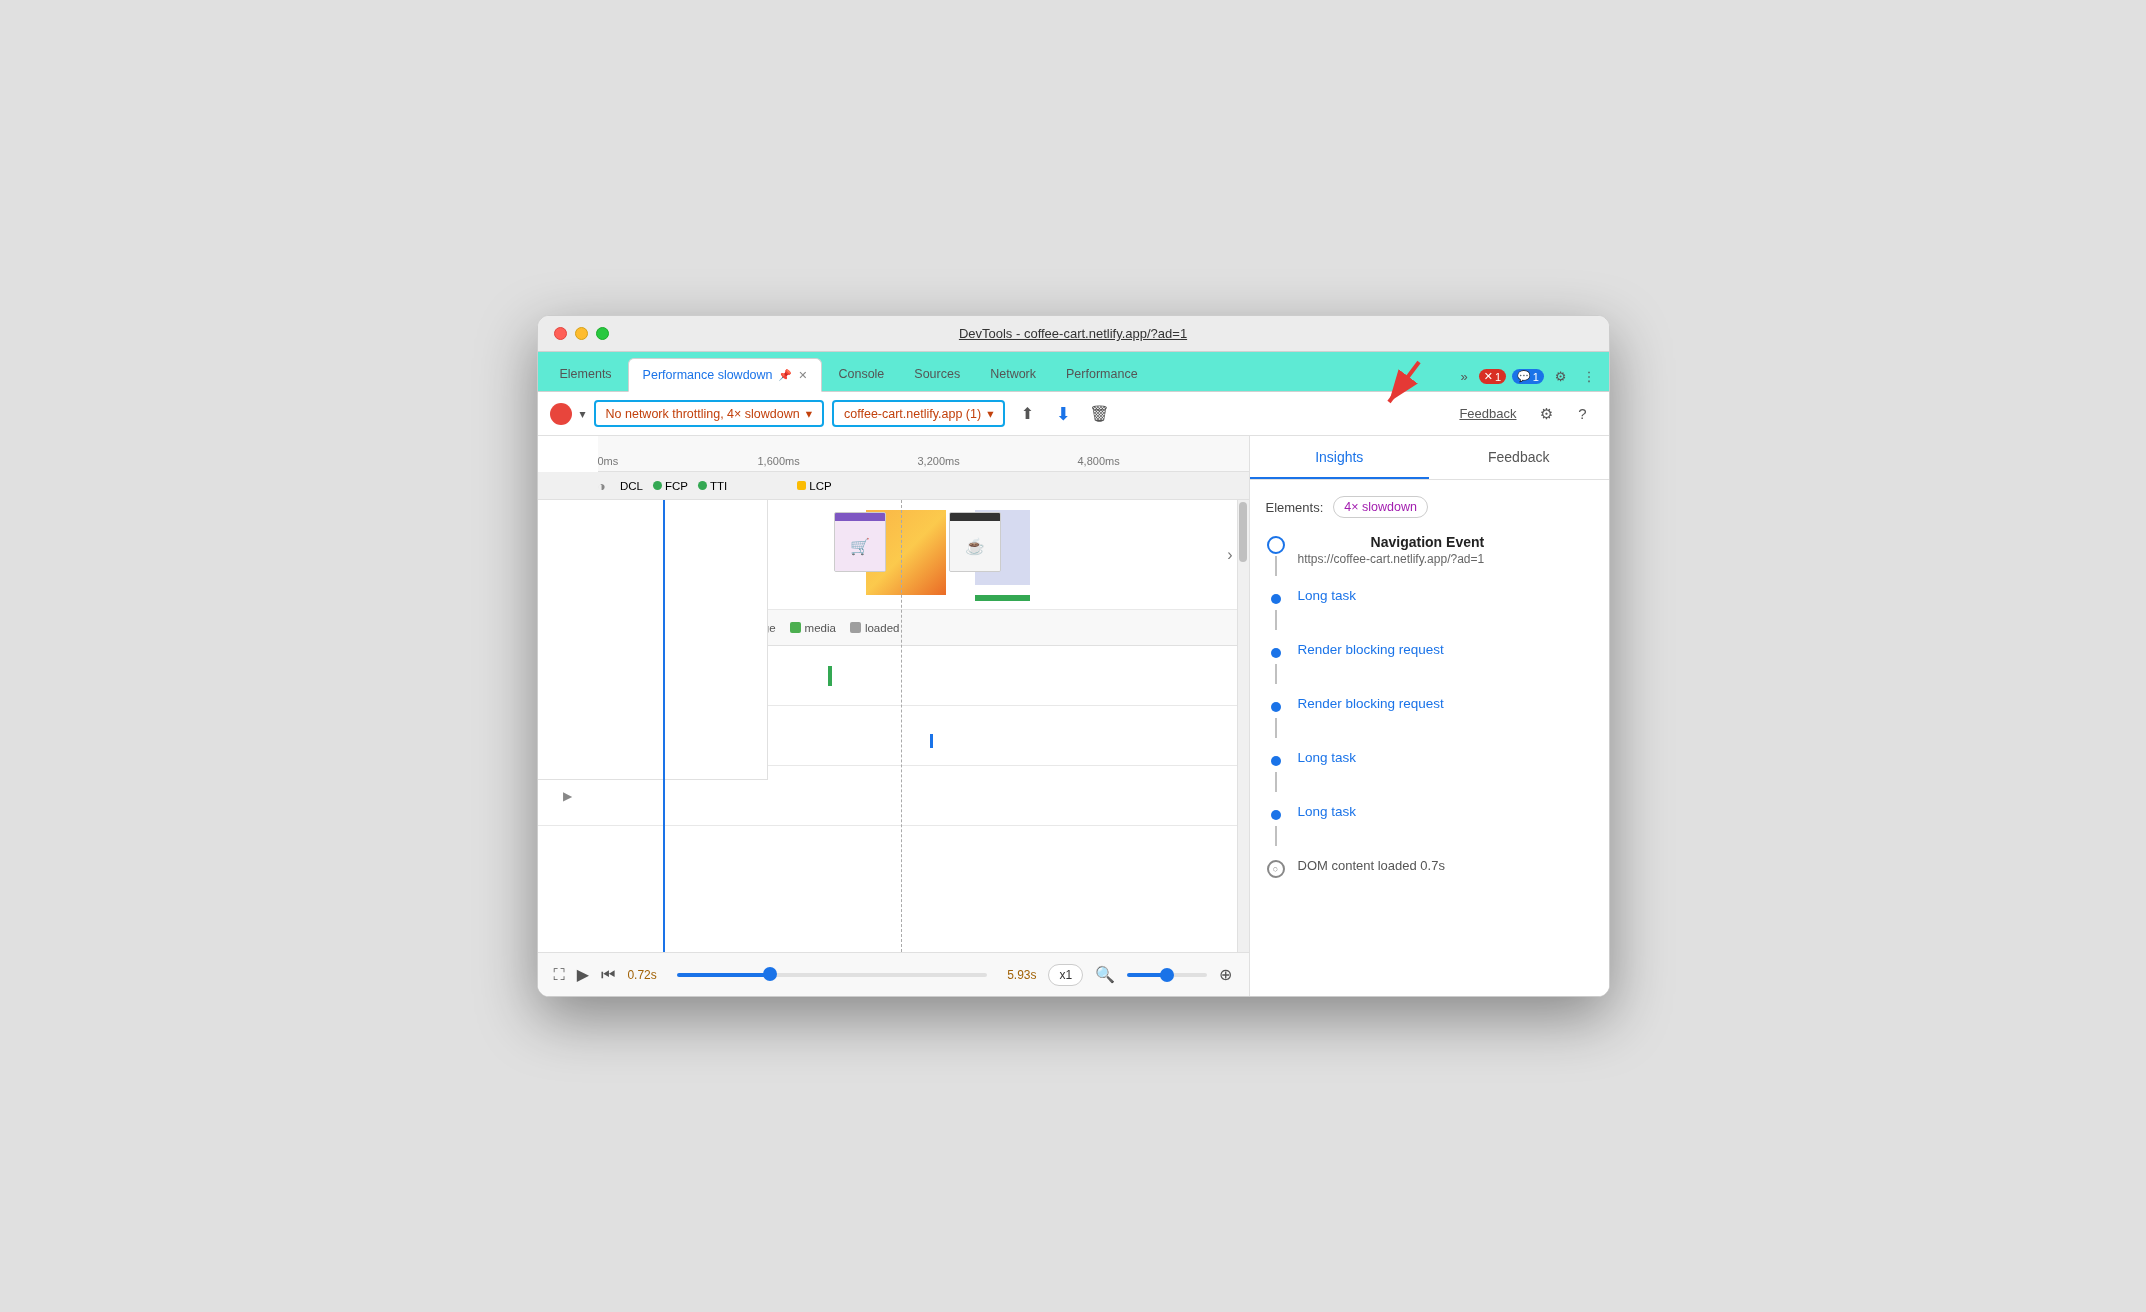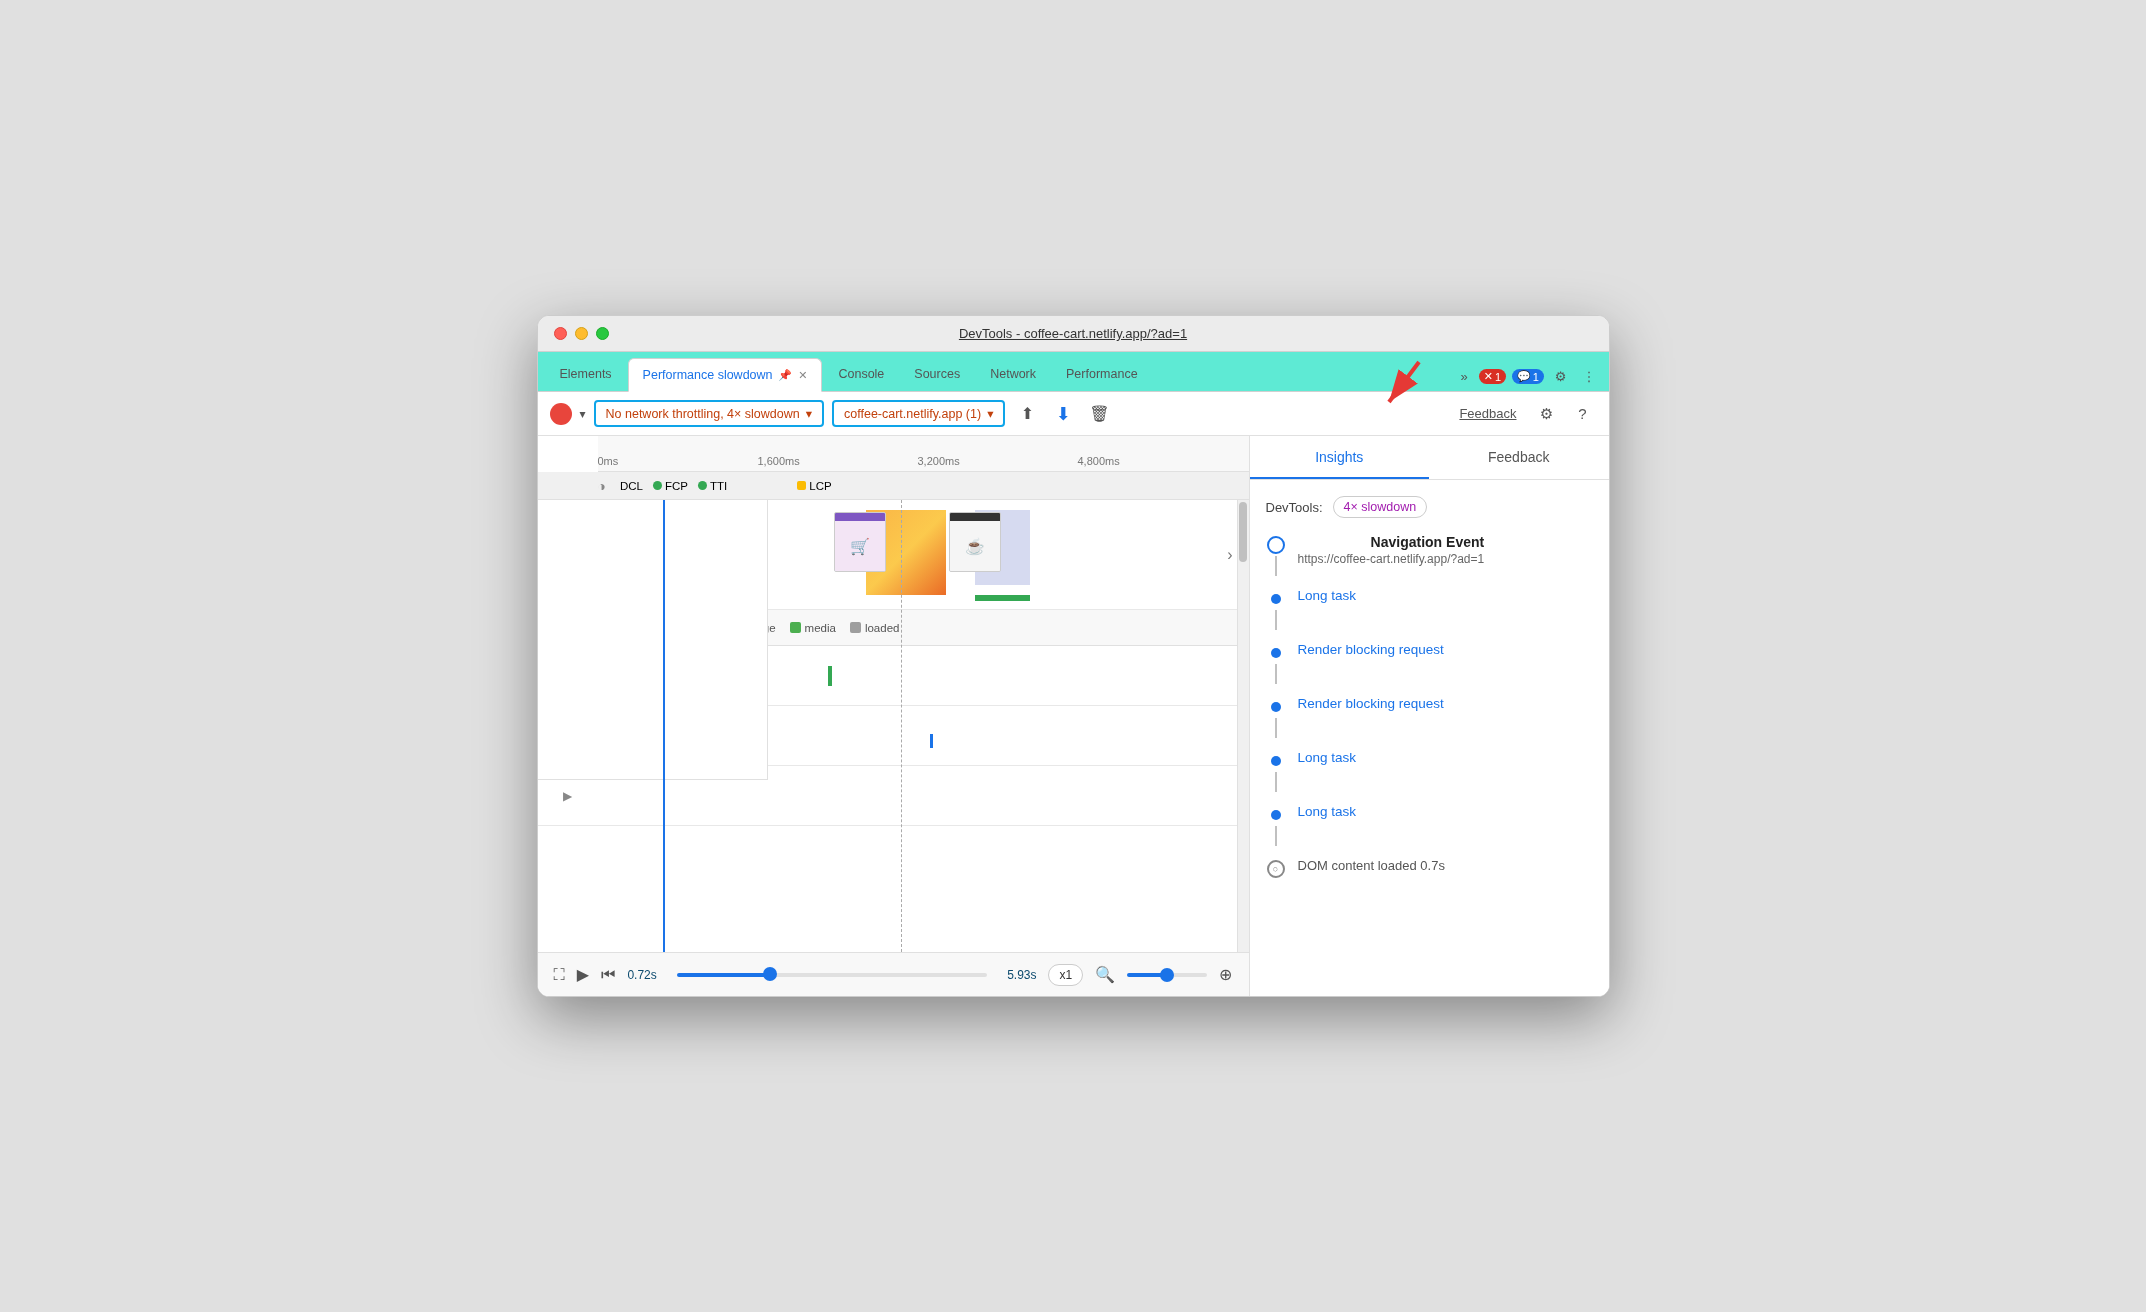--- a/index.html
+++ b/index.html
@@ -396,21 +396,21 @@
       height: 44px;
       background: #f8f8f8;
       border-top: 1px solid #e0e0e0;
       display: flex;
       align-items: center;
       padding: 0 16px;
       gap: 12px;
     }
     .time-label {
       font-size: 12px;
-      color: #0c4a6e;
+      color: #a16207;
     }
     .speed-badge {
       border: 1px solid #ccc;
       border-radius: 12px;
       padding: 3px 10px;
       font-size: 12px;
       color: #333;
       background: #fff;
     }
     .bottom-icon-btn {
@@ -819,21 +819,21 @@
           <span>Insights</span>
         </div>
         <div class="panel-tab">
           <span>Feedback</span>
         </div>
       </div>
 
       <div class="panel-content">
 
         <div class="throttle-row">
-          <span>DevTools:</span>
+          <span>Elements:</span>
           <div class="throttle-badge">4× slowdown</div>
         </div>
 
         <div class="timeline-item">
           <div class="timeline-dot-area">
             <div class="tl-circle"></div>
             <div class="tl-line"></div>
           </div>
           <div>
             <div class="nav-event-title">Navigation Event</div>

